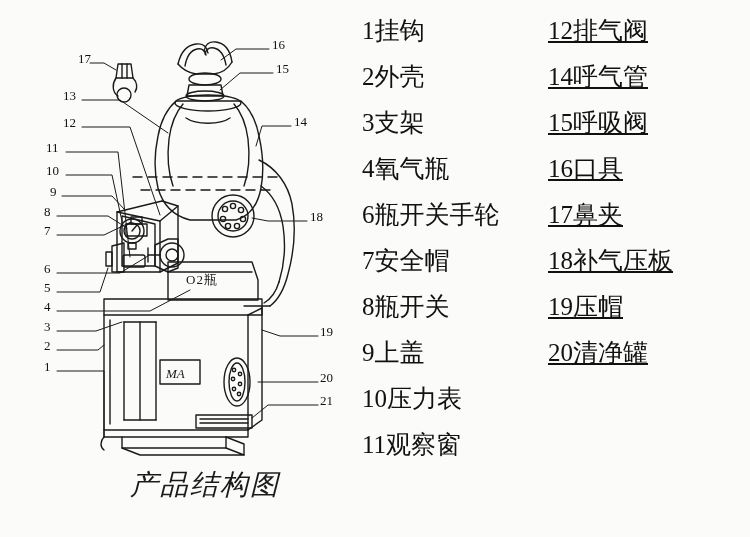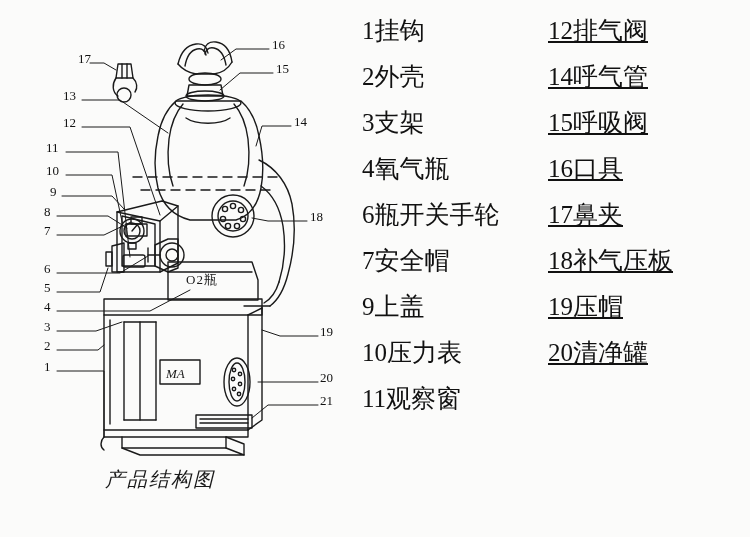--- a/index.html
+++ b/index.html
@@ -30,21 +30,22 @@
   #diagram-svg {
     position: absolute;
     left: 0;
     top: 0;
   }
   #diagram-caption {
     position: absolute;
     left: 105px;
     top: 466px;
     width: 200px;
-    font-size: 20px;
+    text-align: center;
+    font-size: 28px;
     font-style: italic;
     font-family: "Liberation Serif", serif;
     letter-spacing: 2px;
     color: #1a1a1a;
   }
   #legend {
     position: absolute;
     left: 352px;
     top: 0;
     width: 398px;
@@ -279,20 +280,21 @@
   </div>
 
   <div id="legend">
     <div class="legend-col" id="legend-col-1">
         <div class="legend-item">1挂钩</div>
         <div class="legend-item">2外壳</div>
         <div class="legend-item">3支架</div>
         <div class="legend-item">4氧气瓶</div>
         <div class="legend-item">6瓶开关手轮</div>
         <div class="legend-item">7安全帽</div>
+        <div class="legend-item">8瓶开关</div>
         <div class="legend-item">9上盖</div>
         <div class="legend-item">10压力表</div>
         <div class="legend-item">11观察窗</div>
       </div>
     <div class="legend-col" id="legend-col-2">
         <div class="legend-item">12排气阀</div>
         <div class="legend-item">14呼气管</div>
         <div class="legend-item">15呼吸阀</div>
         <div class="legend-item">16口具</div>
         <div class="legend-item">17鼻夹</div>

